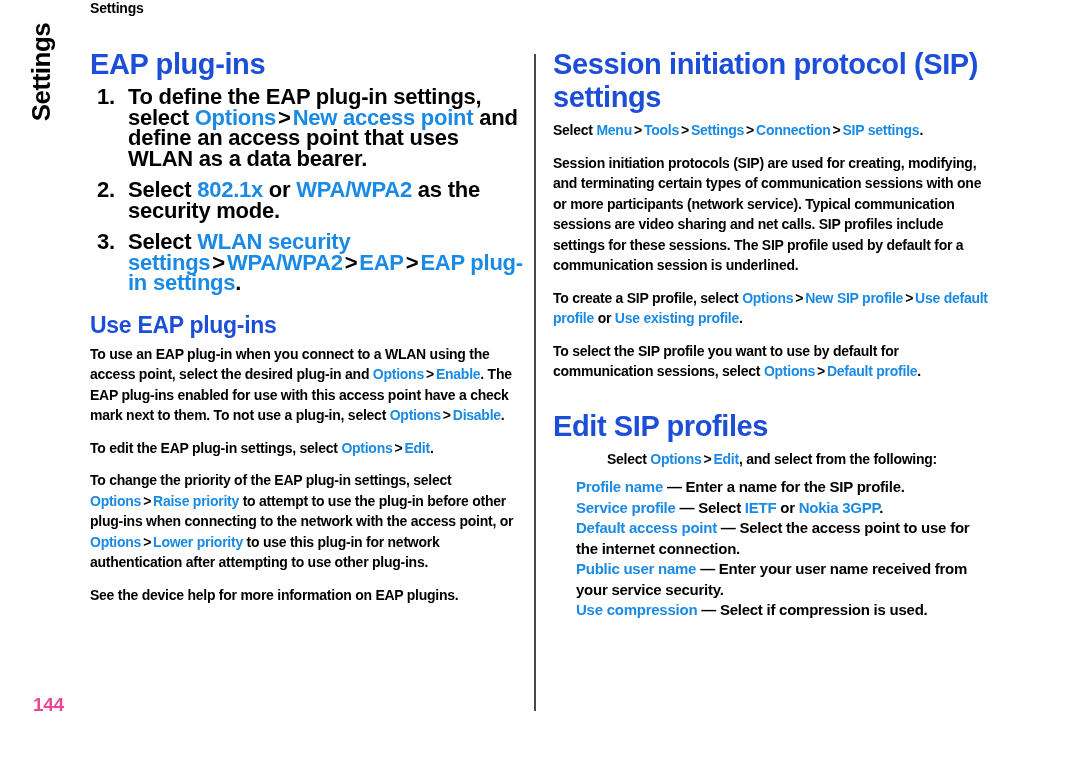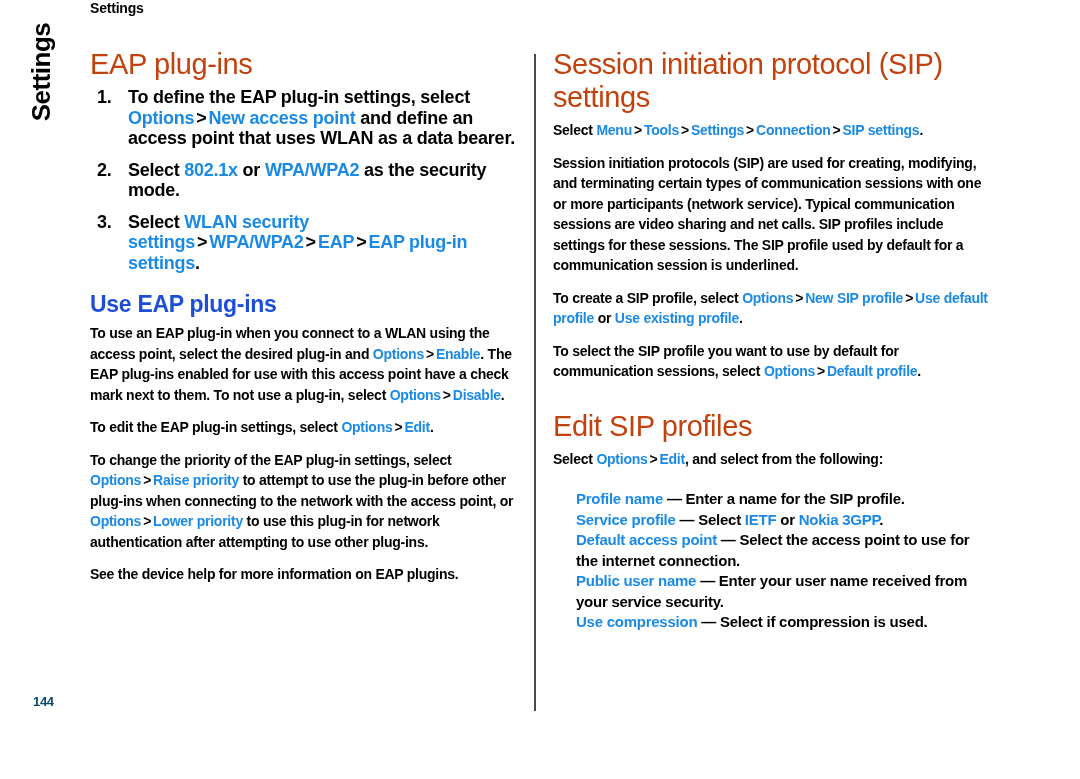--- a/index.html
+++ b/index.html
@@ -43,24 +43,24 @@
     letter-spacing: -0.5px;
     color: #000;
     white-space: nowrap;
   }
 
   
   .folio {
     position: absolute;
     left: 33px;
     top: 694px;
-    font-size: 13px;
+    font-size: 19px;
     font-weight: bold;
     letter-spacing: -0.3px;
-    color: #0c4a6e;
+    color: #ec4899;
   }
 
   
   .column-rule {
     position: absolute;
     left: 534px;
     top: 54px;
     width: 2px;
     height: 657px;
     background: #4a4a4a;
@@ -72,22 +72,22 @@
     top: 48px;
   }
   .col-left  { left: 90px;  width: 438px; }
   .col-right { left: 553px; width: 438px; }
 
   
   h1.sec {
     margin: 0 0 6px 0;
     font-size: 29px;
     line-height: 33px;
-    font-weight: normal;
-    color: #c2410c;
+    font-weight: bold;
+    color: #1d4ed8;
     letter-spacing: -0.4px;
   }
   h2.sub {
     margin: 0 0 5px 0;
     font-size: 23px;
     line-height: 27px;
     font-weight: bold;
     color: #1d4ed8;
     letter-spacing: -0.3px;
   }
@@ -96,34 +96,34 @@
 
   
   p.body {
     margin: 0 0 12px 0;
     font-size: 14px;
     line-height: 20.5px;
     font-weight: bold;
     letter-spacing: -0.25px;
     color: #000;
   }
-  p.body.tight { margin-bottom: 20px; }
+  p.body.tight { margin-bottom: 8px; text-align: center; }
 
   
   ol.steps {
     margin: 0;
     padding: 0;
     list-style: none;
     counter-reset: step;
   }
   ol.steps > li {
     position: relative;
     padding-left: 38px;
     margin-bottom: 11px;
-    font-size: 18px;
+    font-size: 22px;
     line-height: 20.5px;
     font-weight: bold;
     letter-spacing: -0.25px;
   }
   ol.steps > li::before {
     counter-increment: step;
     content: counter(step) ".";
     position: absolute;
     left: 7px;
     top: 0;

